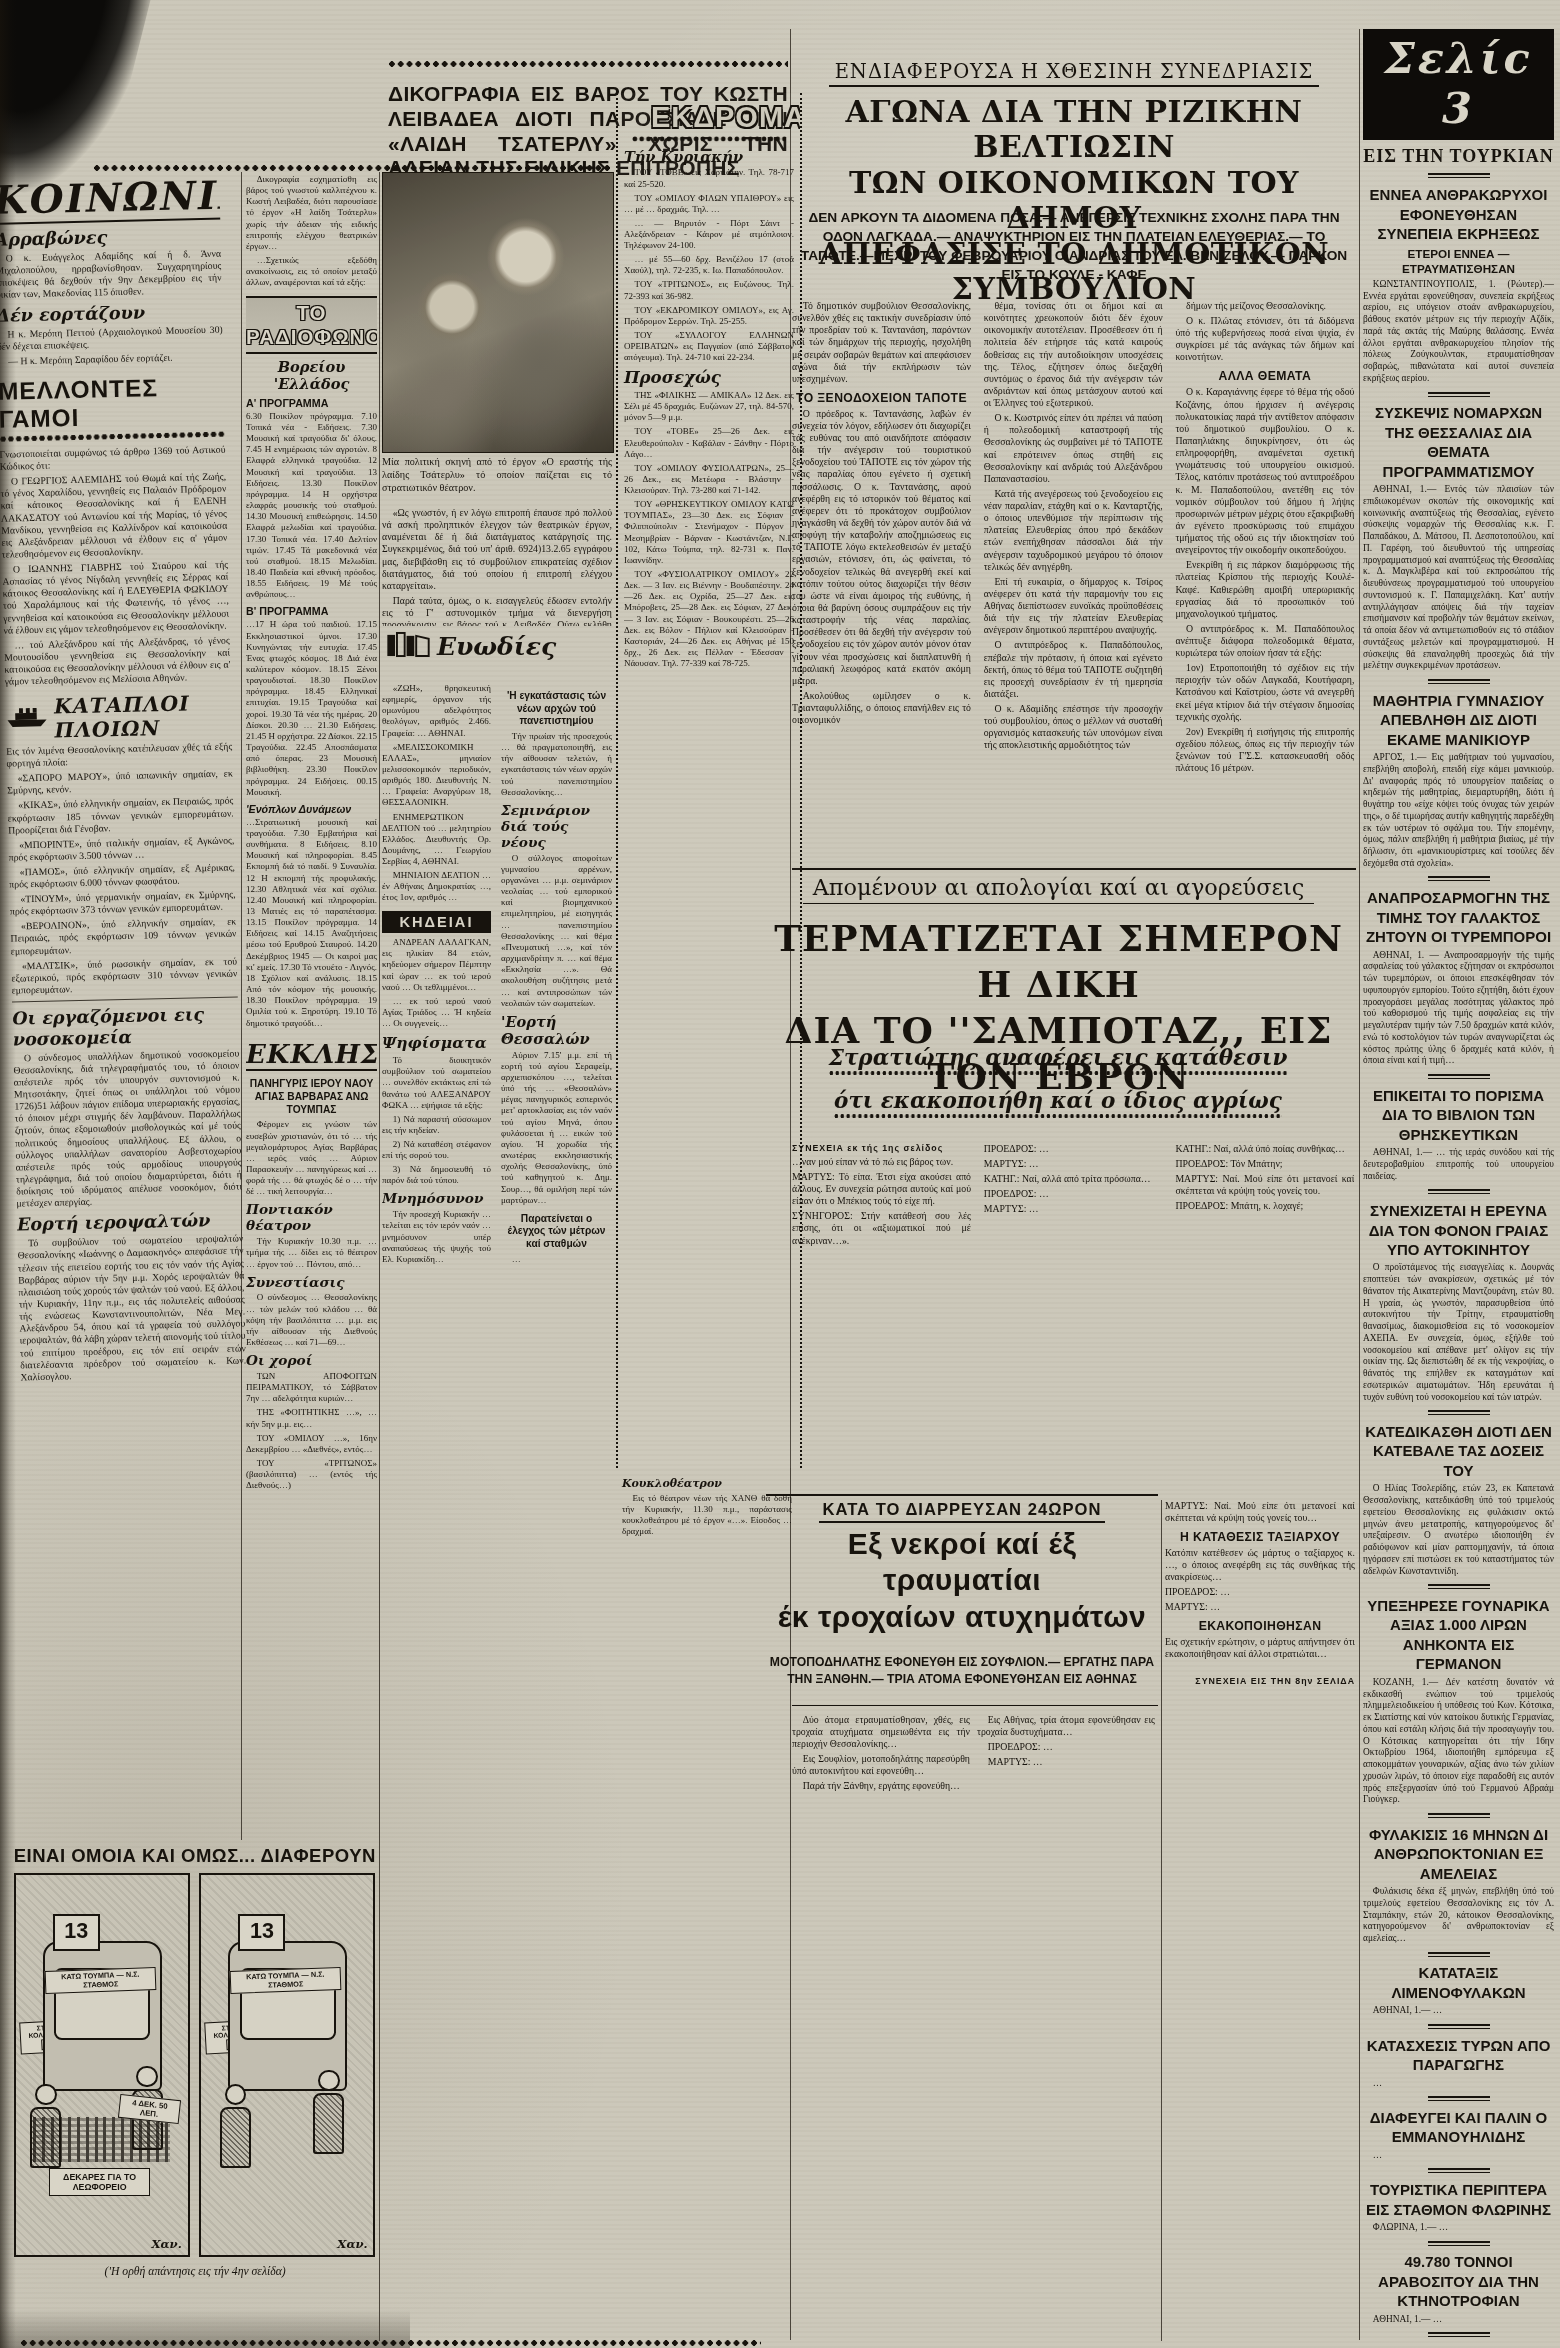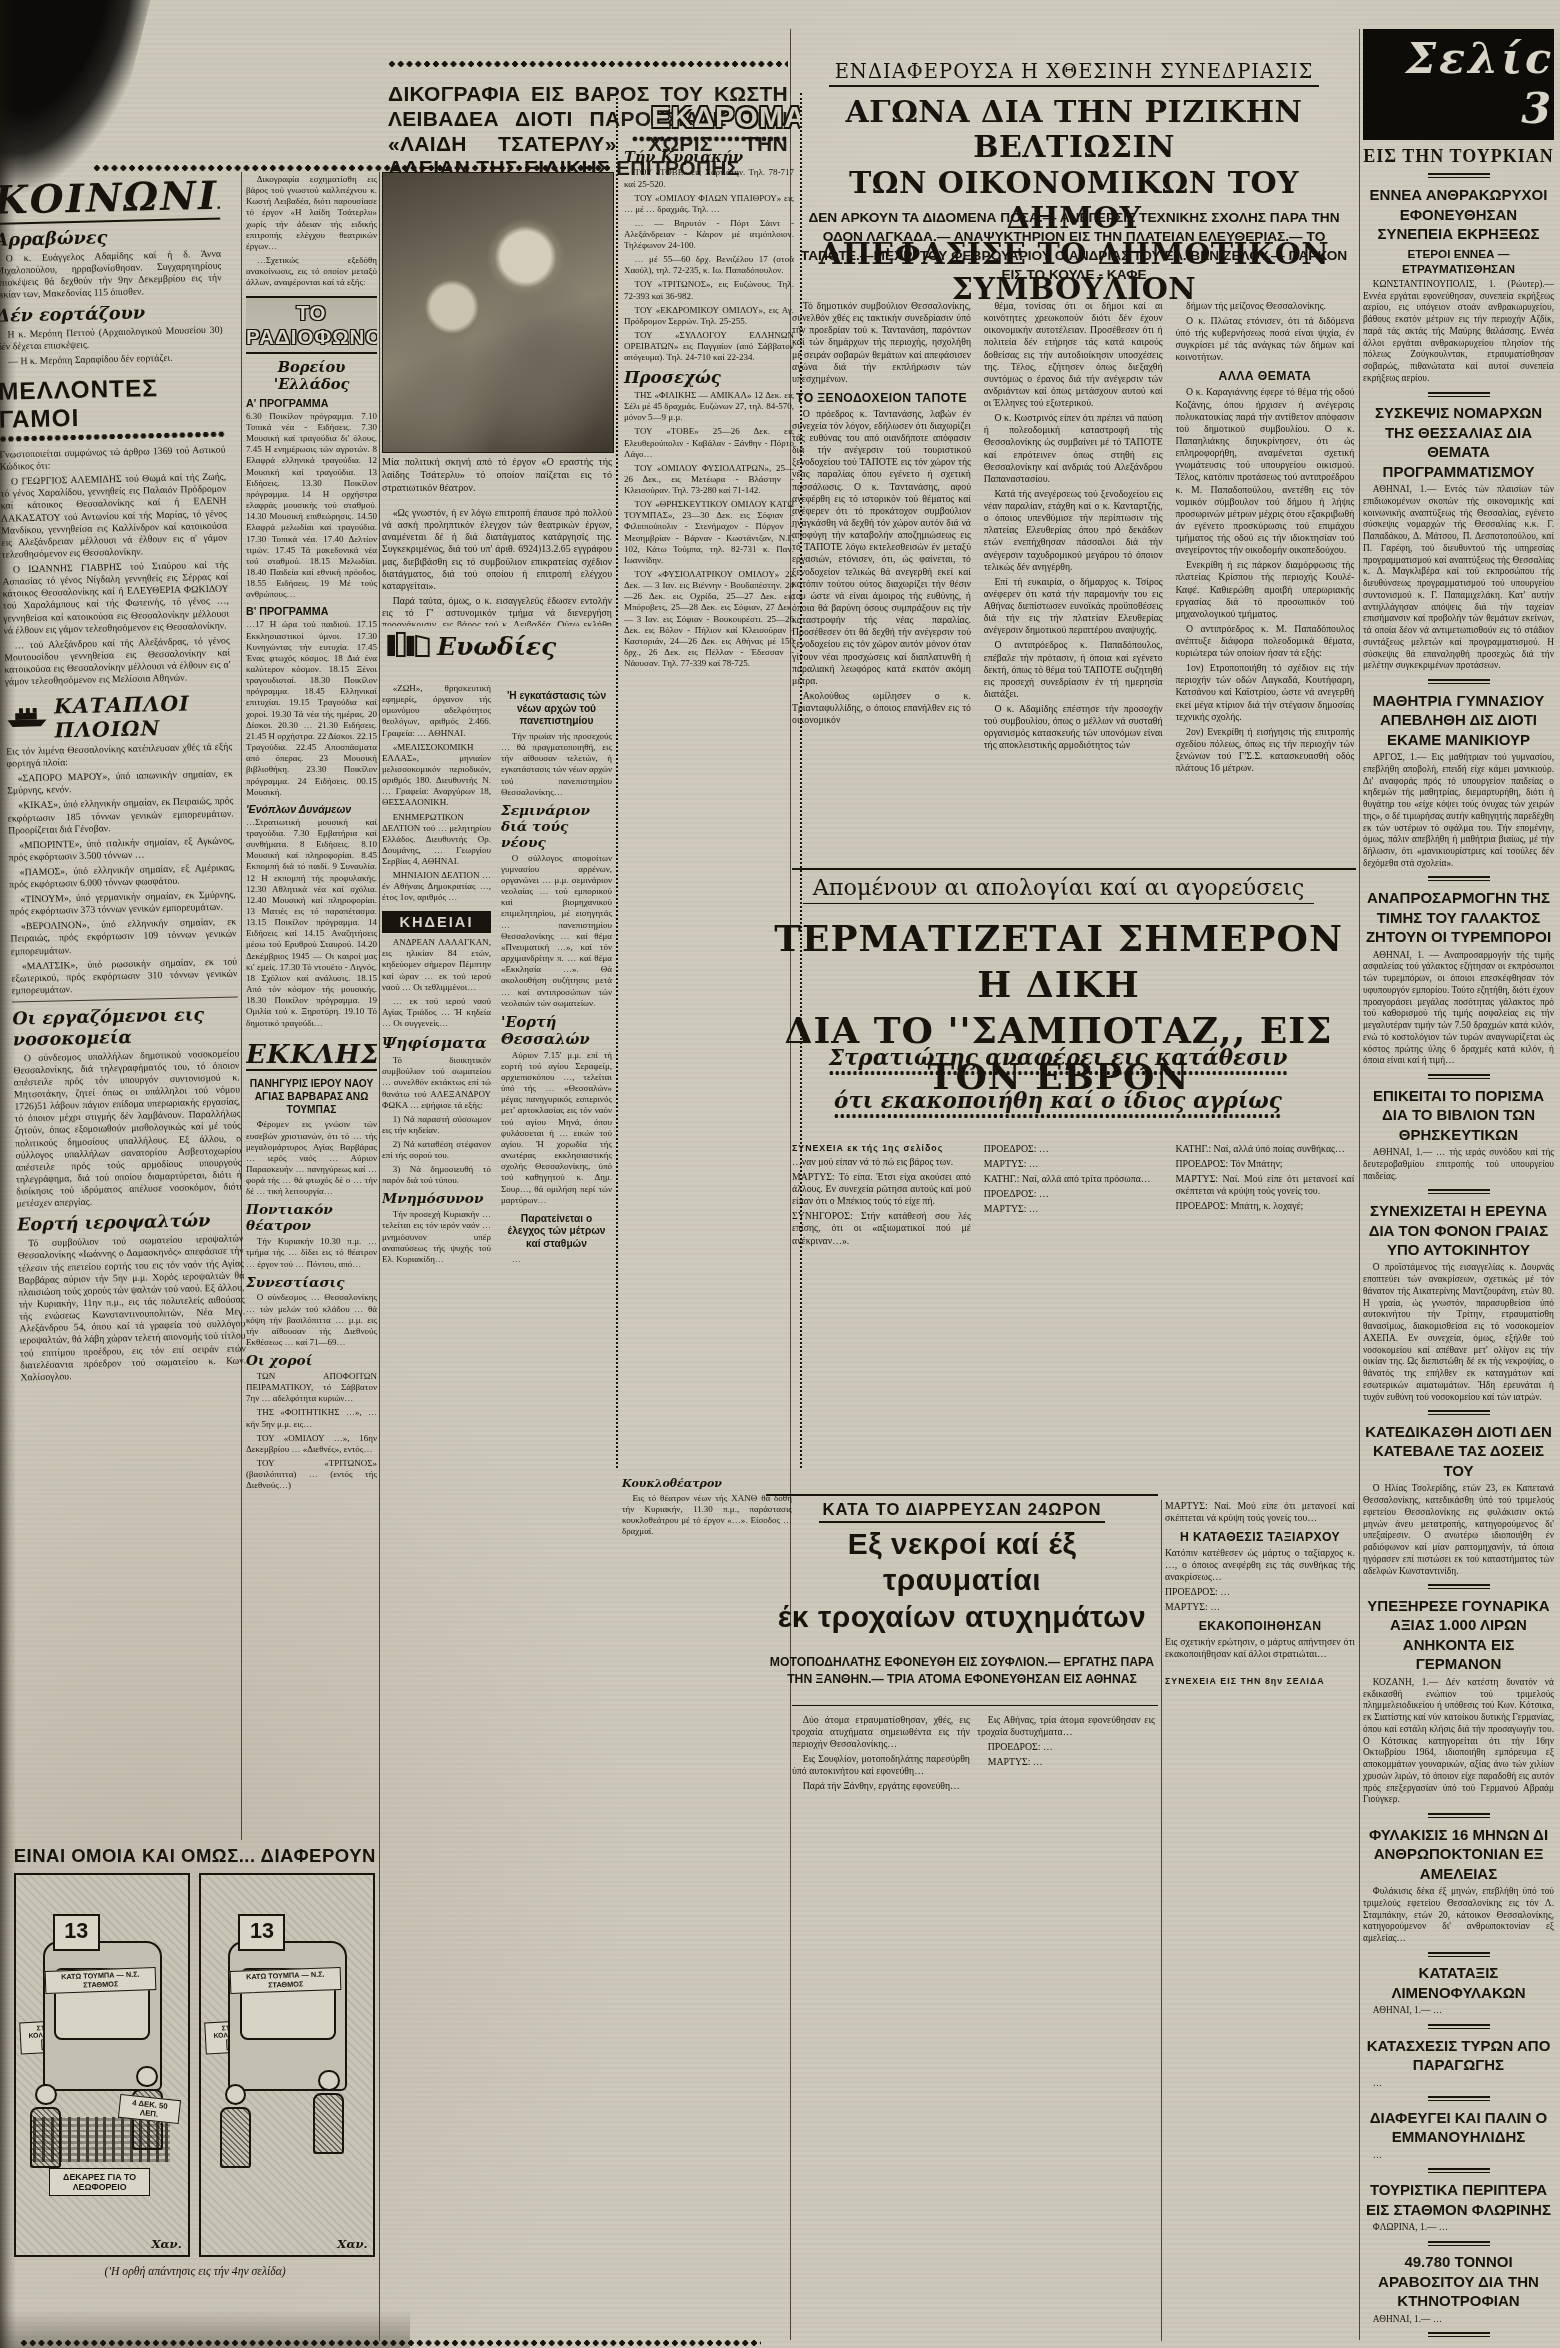--- a/index.html
+++ b/index.html
@@ -149,21 +149,21 @@
   #col2 p.b{font-size:9px;}
   #radio-band{background:linear-gradient(#b4b0a2,#c4c0b2);border-top:2px solid #17130d;border-bottom:2px solid #17130d;
      text-align:center;padding:2.9px 0;margin:7.8px 0 2px;}
   #radio-band .t{font-family:"Liberation Sans",sans-serif;font-weight:bold;font-size:20.5px;letter-spacing:1px;
      color:#d8d4c6;text-shadow:-1.2px -1.2px 0 #17130d,1.2px -1.2px 0 #17130d,-1.2px 1.2px 0 #17130d,1.2px 1.2px 0 #17130d;}
   .prog-label{font-family:"Liberation Sans",sans-serif;font-weight:bold;font-size:10.7px;margin:4.9px 0 2px;}
   #ekklisia-title{font:italic bold 26px "DejaVu Serif";letter-spacing:1px;border-bottom:2.9px double #17130d;display:inline-block;margin-top:7.8px;}
 
   
   #sidebar{position:absolute;left:1363px;top:29px;width:191px;height:2309px;overflow:hidden;}
-  #selis-banner{background:#0e0c09;color:#d8d4c6;text-align:right;padding:3.9px 0 6.8px;}
+  #selis-banner{background:#0e0c09;color:#d8d4c6;text-align:center;padding:3.9px 0 6.8px;}
   #selis-banner .s{font:italic bold 43px "DejaVu Serif";letter-spacing:2.9px;}
   #sb-kicker{font-family:Liberation Serif, serif;font-weight:bold;font-size:18px;text-align:center;margin:5.9px 0 2px;letter-spacing:1px;}
   .sb-art h3{font-family:"Liberation Sans",sans-serif;font-weight:bold;font-size:15px;line-height:1.3;text-align:center;margin:3.9px 0 2px;}
   .sb-art h4{font-family:"Liberation Sans",sans-serif;font-weight:bold;font-size:11.7px;line-height:1.3;text-align:center;margin:2px 0;}
   .sb-art p{font-size:9.4px;line-height:1.25;text-align:justify;text-indent:9.8px;margin:2.9px 0 3.9px;}
 </style>
 </head>
 <body>
 
 <div id="page">
@@ -501,21 +501,21 @@
         <div>
           <p class="b nofirst">ΜΑΡΤΥΣ: …</p>
         </div>
         <div>
           <h5 class="smallcaps-head">ΕΚΑΚΟΠΟΙΗΘΗΣΑΝ</h5>
         </div>
         <div>
           <p class="b nofirst">Εις σχετικήν ερώτησιν, ο μάρτυς απήντησεν ότι εκακοποιήθησαν καί άλλοι στρατιώται…</p>
         </div>
       </div>
-    <div class="continued" style="text-align:left;margin-top:15px;">ΣΥΝΕΧΕΙΑ ΕΙΣ ΤΗΝ 8ην ΣΕΛΙΔΑ</div>
+    <div class="continued" style="text-align:right;margin-top:15px;">ΣΥΝΕΧΕΙΑ ΕΙΣ ΤΗΝ 8ην ΣΕΛΙΔΑ</div>
   </div>
 
   <div id="col2">
     <div>
         <p class="b">Δικογραφία εσχηματίσθη εις βάρος τού γνωστού καλλιτέχνου κ. Κωστή Λειβαδέα, διότι παρουσίασε τό έργον «Η λαίδη Τσάτερλυ» χωρίς τήν άδειαν τής ειδικής επιτροπής ελέγχου θεατρικών έργων…</p>
         <p class="b">…Σχετικώς εξεδόθη ανακοίνωσις, εις τό οποίον μεταξύ άλλων, αναφέρονται καί τά εξής:</p>
       </div>
     <div id="radio-band"><span class="t">ΤΟ ΡΑΔΙΟΦΩΝΟΝ</span></div>
     <div class="script-head" style="font-size:14.6px;text-align:center;">Βορείου 'Ελλάδος</div>
     <div class="prog-label">Α' ΠΡΟΓΡΑΜΜΑ</div>

